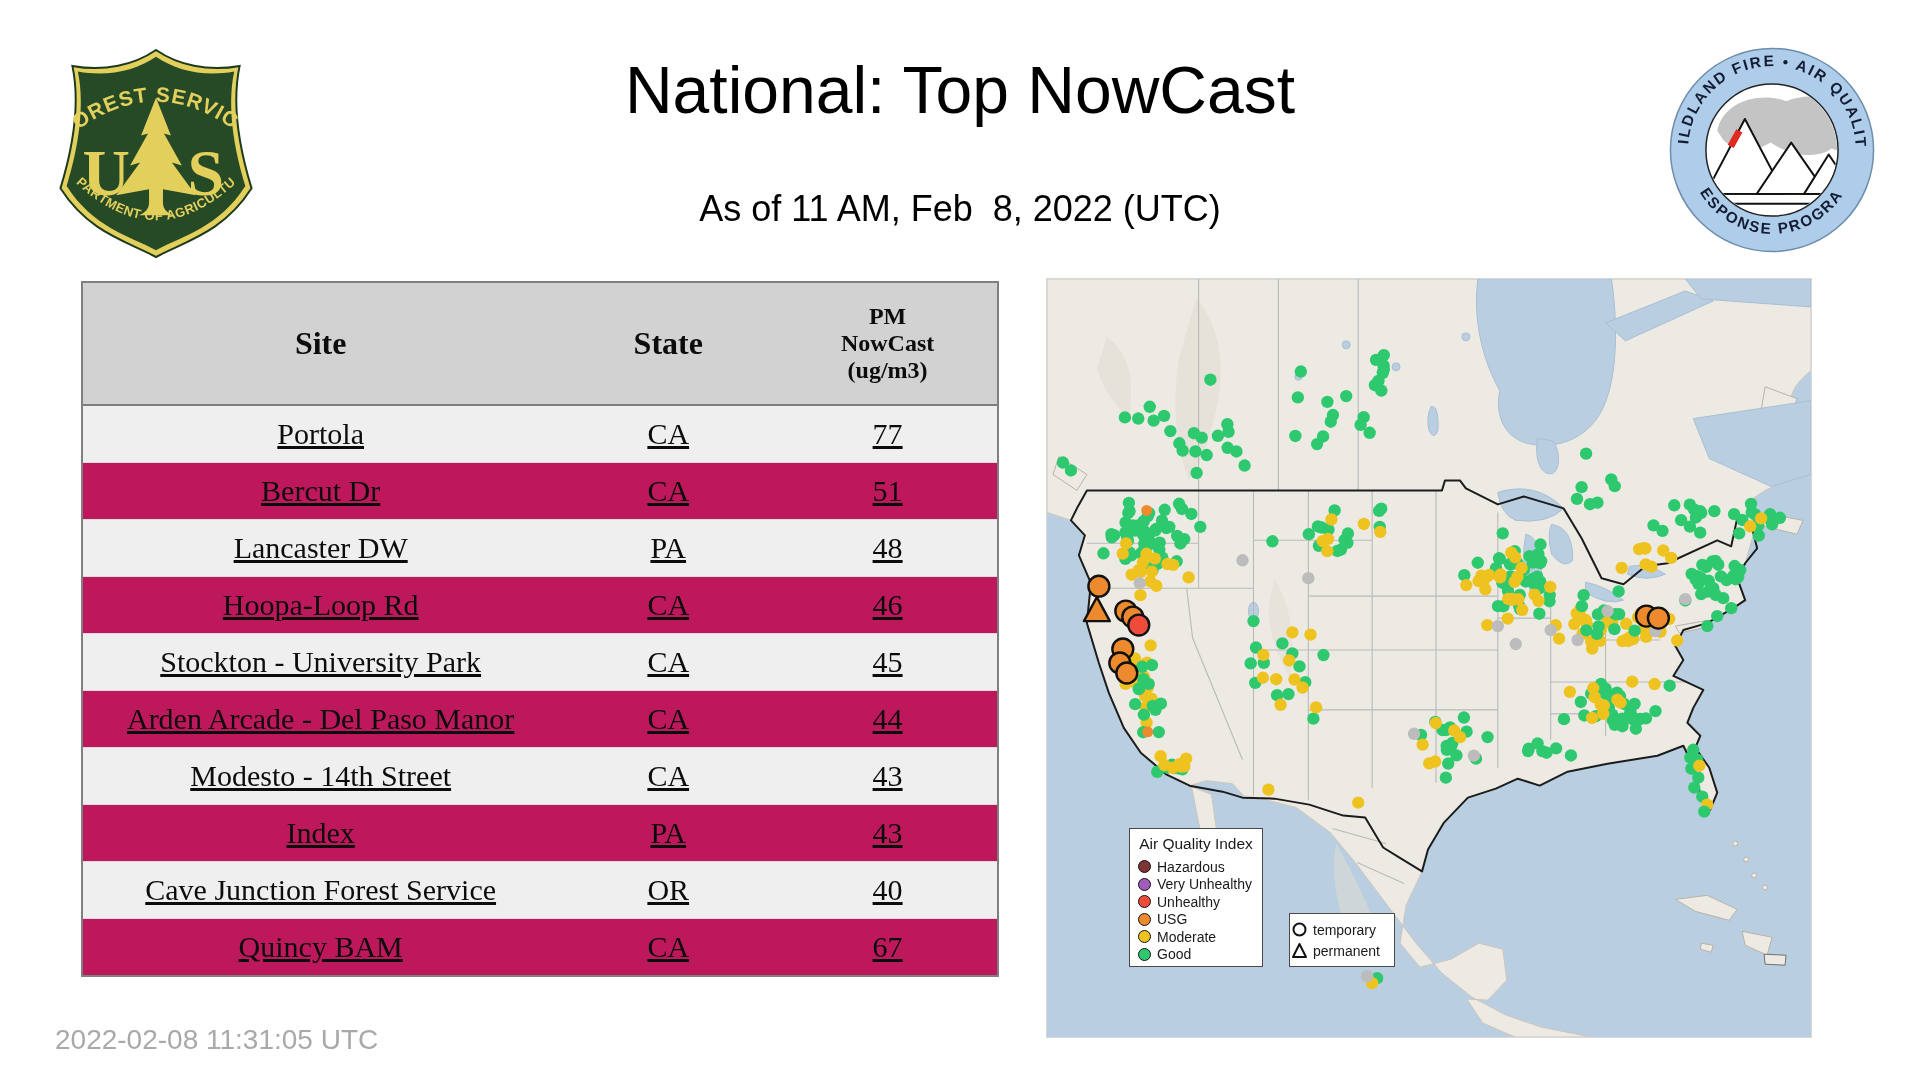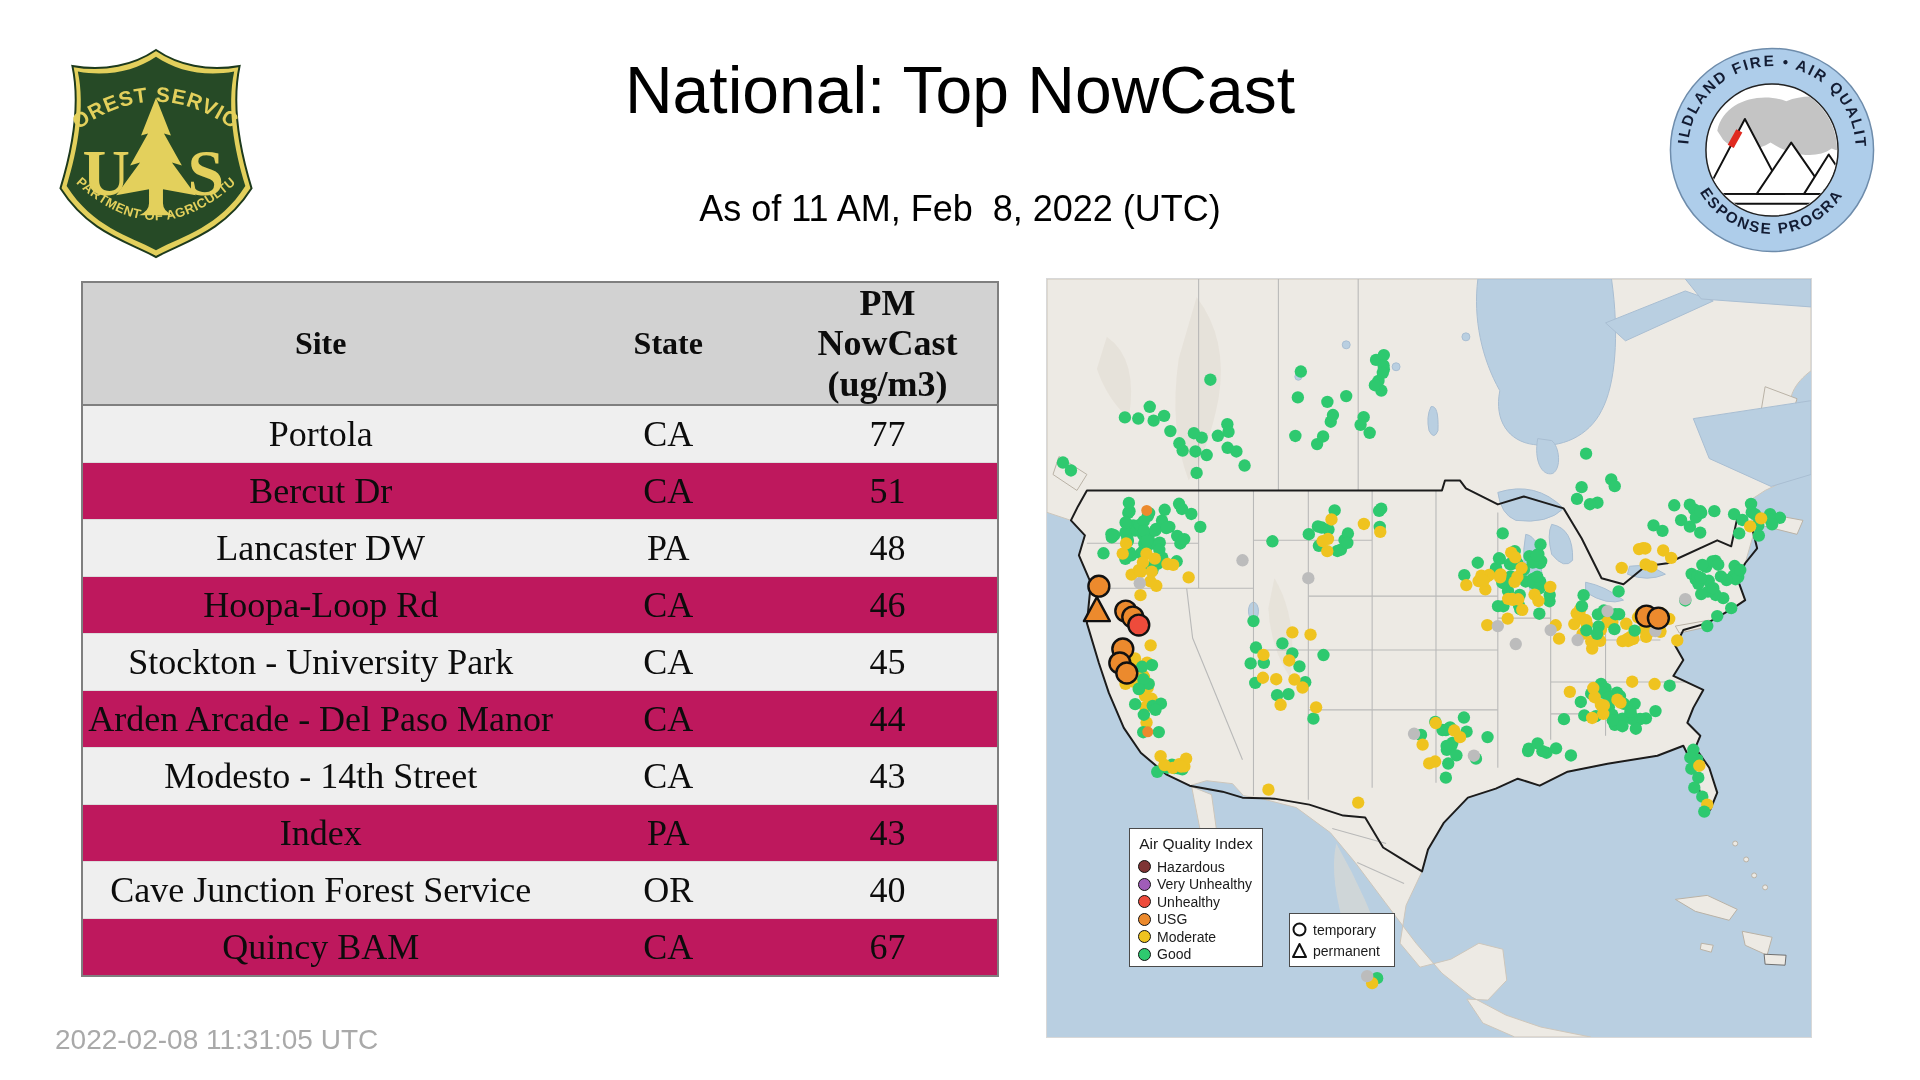--- a/index.html
+++ b/index.html
@@ -11,23 +11,23 @@
   #subtitle{position:absolute;left:0;top:188px;width:1920px;text-align:center;
          font-size:36px;color:#000;white-space:pre;}
   #fs-logo{position:absolute;left:55px;top:46px;width:202px;height:214px;}
   #wf-logo{position:absolute;left:1666px;top:42px;width:212px;height:216px;}
   
   #nowcast-table{position:absolute;left:81px;top:281px;width:918px;border-collapse:collapse;
          font-family:"Liberation Serif",serif;color:#0c0c0c;
          border:2px solid #7f7f7f;}
   #nowcast-table th{background:#d2d2d2;font-weight:bold;font-size:32px;height:121px;
          vertical-align:middle;border-bottom:2px solid #7f7f7f;padding:0;}
-  #nowcast-table th.pm{white-space:pre-line;line-height:1.12;font-size:36px;}
-  #nowcast-table td{height:56px;text-align:center;font-size:36px;padding:0;
-         border-top:1px solid #dcdcdc;}
+  #nowcast-table th.pm{white-space:pre-line;line-height:1.12;font-size:24px;}
+  #nowcast-table td{height:56px;text-align:center;font-size:30px;padding:0;
+         border-top:1px solid #dcdcdc;text-decoration:underline;}
   #nowcast-table tr.odd td{background:#efefef;}
   #nowcast-table tr.even td{background:#be185d;}
   .col-site{width:52%;} .col-state{width:24%;} .col-pm{width:24%;}
   
   #map-wrap{position:absolute;left:1046px;top:278px;width:766px;height:760px;
          border:1px solid #d8d8d8;box-sizing:border-box;}
   #map-svg{position:absolute;left:0;top:0;width:100%;height:100%;}
   .legend-box{position:absolute;background:#ffffff;border:1.5px solid #4a4a4a;
          font-family:"Liberation Sans",sans-serif;color:#1a1a1a;}
   #aqi-legend{left:82px;top:549px;width:134px;height:139px;padding:6px 8px 4px 8px;box-sizing:border-box;}

